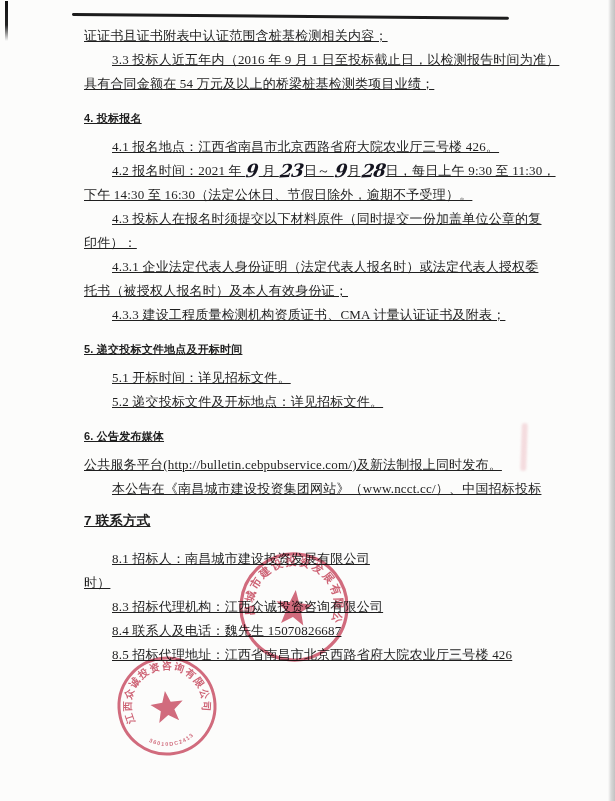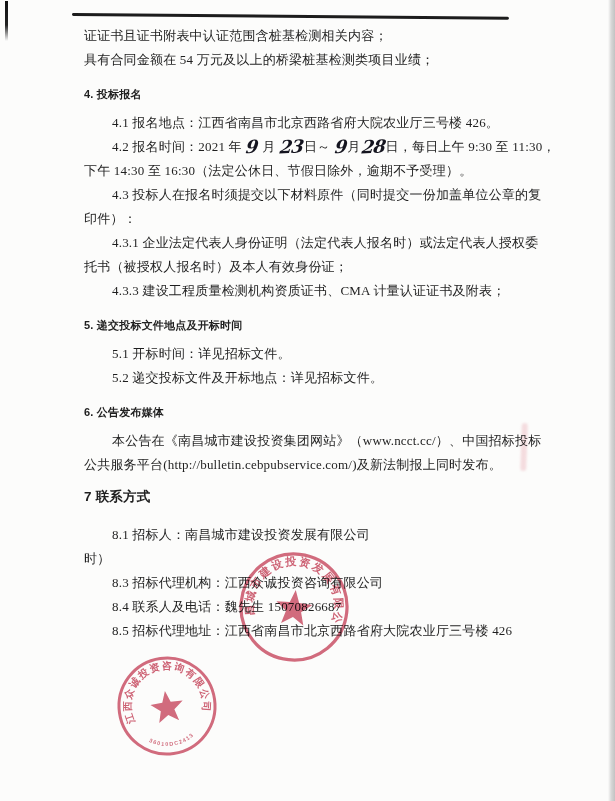--- a/index.html
+++ b/index.html
@@ -27,20 +27,21 @@
     background:#e9aab2;opacity:.38;border-radius:3px;transform:rotate(2deg);
     filter:blur(1px);
   }
   
   .doc{
     position:absolute;left:84px;top:24px;width:460px;color:#1f1f1f;
   }
   .line{
     margin:0;font-size:13px;line-height:24px;white-space:nowrap;
     letter-spacing:.2px;
+    text-decoration:underline;
   }
   .line.indent{padding-left:28px;}
   .line.heading{font-weight:700;margin-top:10px;margin-bottom:5px;font-size:11px;
     font-family:"Liberation Sans","DejaVu Sans",sans-serif;}
   .line.heading-spaced{font-weight:700;margin-top:8px;margin-bottom:14px;font-size:13.5px;
     font-family:"Liberation Sans","DejaVu Sans",sans-serif;}
   .hand{
     display:inline-block;
     font-family:"DejaVu Serif",serif;font-style:italic;font-weight:700;
     font-size:18px;line-height:1;vertical-align:-2px;
@@ -56,36 +57,37 @@
 </head>
 <body>
 
 <div class="scan-top-line"></div>
 <div class="scan-corner-mark"></div>
 <div class="page-right-edge"></div>
 <div class="pink-smudge"></div>
 
 <div class="doc">
     <p class="line body">证证书且证书附表中认证范围含桩基检测相关内容；</p>
+    <p class="line body indent">3.3 投标人近五年内（2016 年 9 月 1 日至投标截止日，以检测报告时间为准）</p>
     <p class="line body">具有合同金额在 54 万元及以上的桥梁桩基检测类项目业绩；</p>
     <p class="line heading">4. 投标报名</p>
     <p class="line body indent">4.1 报名地点：江西省南昌市北京西路省府大院农业厅三号楼 426。</p>
     <p class="line body indent"><span class="print">4.2 报名时间：2021 年 </span><span class="hand">9</span><span class="print"> 月 </span><span class="hand">23</span><span class="print">日～ </span><span class="hand">9</span><span class="print">月</span><span class="hand">28</span><span class="print">日，每日上午 9:30 至 11:30，</span></p>
     <p class="line body">下午 14:30 至 16:30（法定公休日、节假日除外，逾期不予受理）。</p>
     <p class="line body indent">4.3 投标人在报名时须提交以下材料原件（同时提交一份加盖单位公章的复</p>
     <p class="line body">印件）：</p>
     <p class="line body indent">4.3.1 企业法定代表人身份证明（法定代表人报名时）或法定代表人授权委</p>
     <p class="line body">托书（被授权人报名时）及本人有效身份证；</p>
     <p class="line body indent">4.3.3 建设工程质量检测机构资质证书、CMA 计量认证证书及附表；</p>
     <p class="line heading">5. 递交投标文件地点及开标时间</p>
     <p class="line body indent">5.1 开标时间：详见招标文件。</p>
     <p class="line body indent">5.2 递交投标文件及开标地点：详见招标文件。</p>
     <p class="line heading">6. 公告发布媒体</p>
+    <p class="line body">公共服务平台(http://bulletin.cebpubservice.com/)及新法制报上同时发布。</p>
     <p class="line body indent">本公告在《南昌城市建设投资集团网站》（www.ncct.cc/）、中国招标投标</p>
-    <p class="line body">公共服务平台(http://bulletin.cebpubservice.com/)及新法制报上同时发布。</p>
     <p class="line heading-spaced">7 联系方式</p>
     <p class="line body indent">8.1 招标人：南昌城市建设投资发展有限公司</p>
     <p class="line body">时）</p>
     <p class="line body indent">8.3 招标代理机构：江西众诚投资咨询有限公司</p>
     <p class="line body indent">8.4 联系人及电话：魏先生   15070826687</p>
     <p class="line body indent">8.5 招标代理地址：江西省南昌市北京西路省府大院农业厅三号楼 426</p>
   </div>
 
 <svg class="seal seal--tenderer" width="120" height="120" viewBox="0 0 120 120">
   <circle cx="60" cy="60" r="53" fill="none" stroke="#c43a52" stroke-width="3.2" opacity="0.85"></circle>

